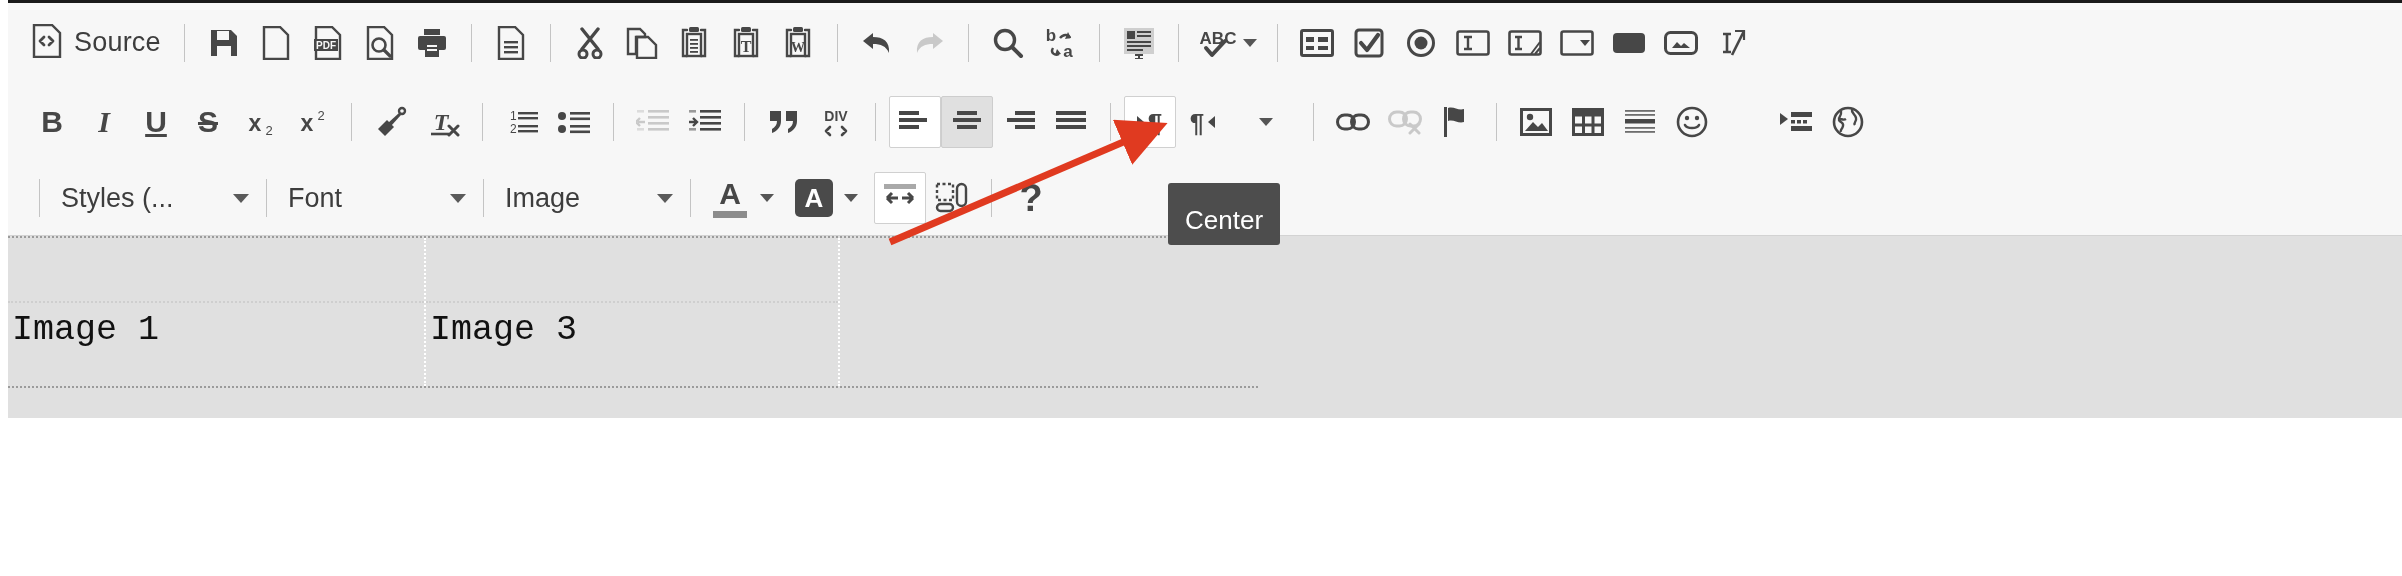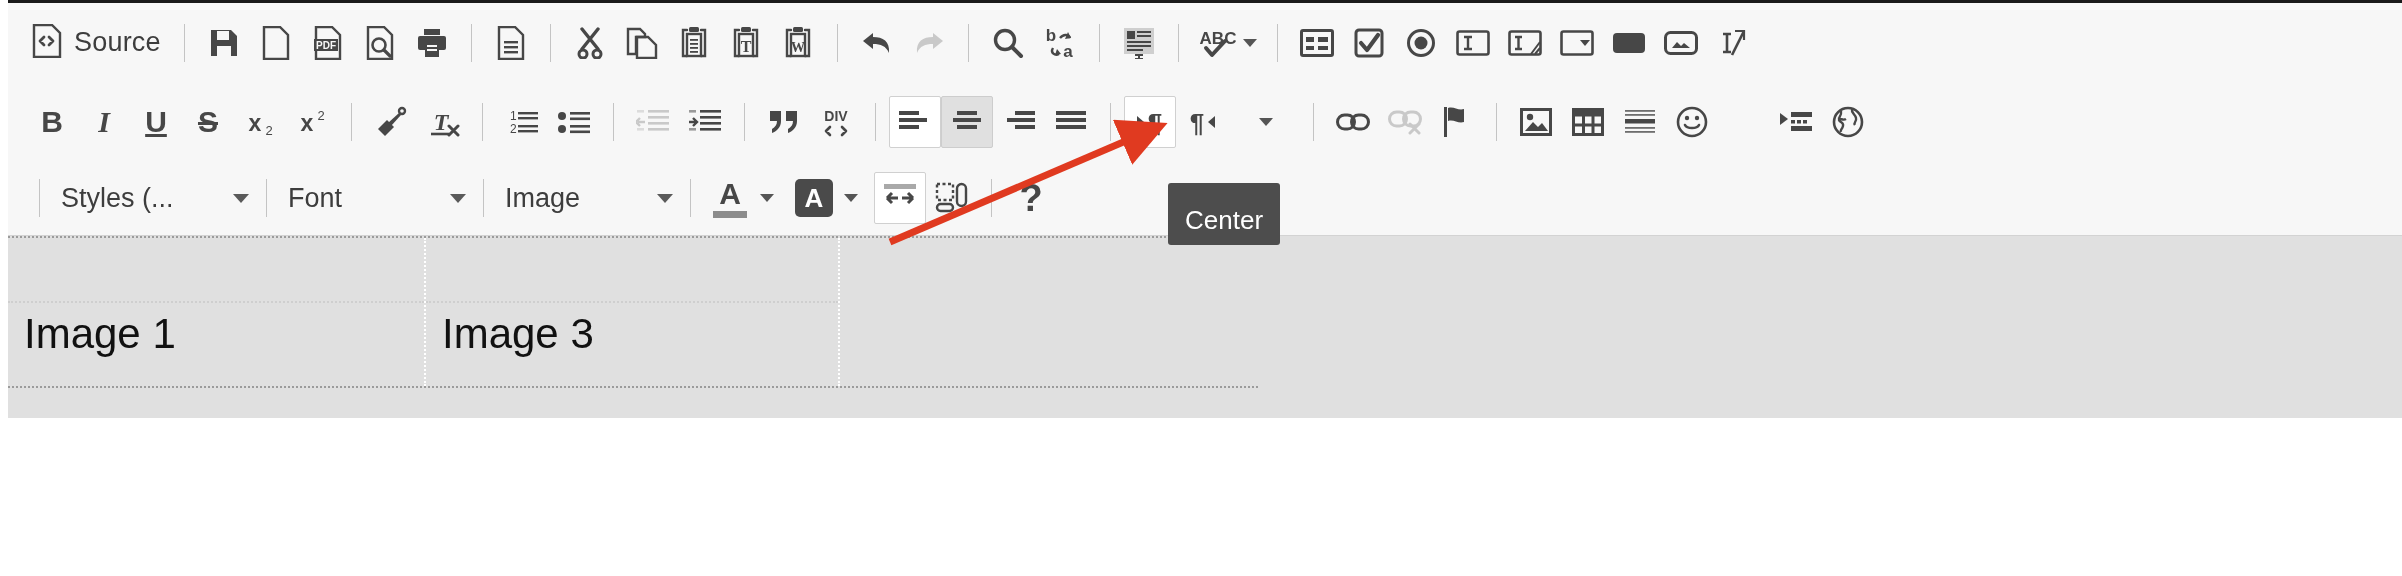--- a/index.html
+++ b/index.html
@@ -137,23 +137,23 @@
     box-sizing:border-box;
     border-right:2px dotted #ffffff;
     position:relative;
     height:148px;
   }
   .cell .inner{
     border-top:2px dotted #cfcfcf;
     position:absolute;left:0;right:0;top:63px;bottom:0;
   }
   .cell .cname{
-    position:absolute;left:16px;top:72px;
-    font-size:42px;color:#111;
-    font-family:Liberation Sans, sans-serif;
+    position:absolute;left:4px;top:72px;
+    font-size:35px;color:#111;
+    font-family:Liberation Mono, monospace;
     white-space:nowrap;
   }
   .c1{width:418px;}
   .c2{width:418px;}
   .c3{width:414px;}
   .tooltip{
     position:absolute;
     background:#4d4d4d;
     color:#ffffff;
     font-size:26px;

